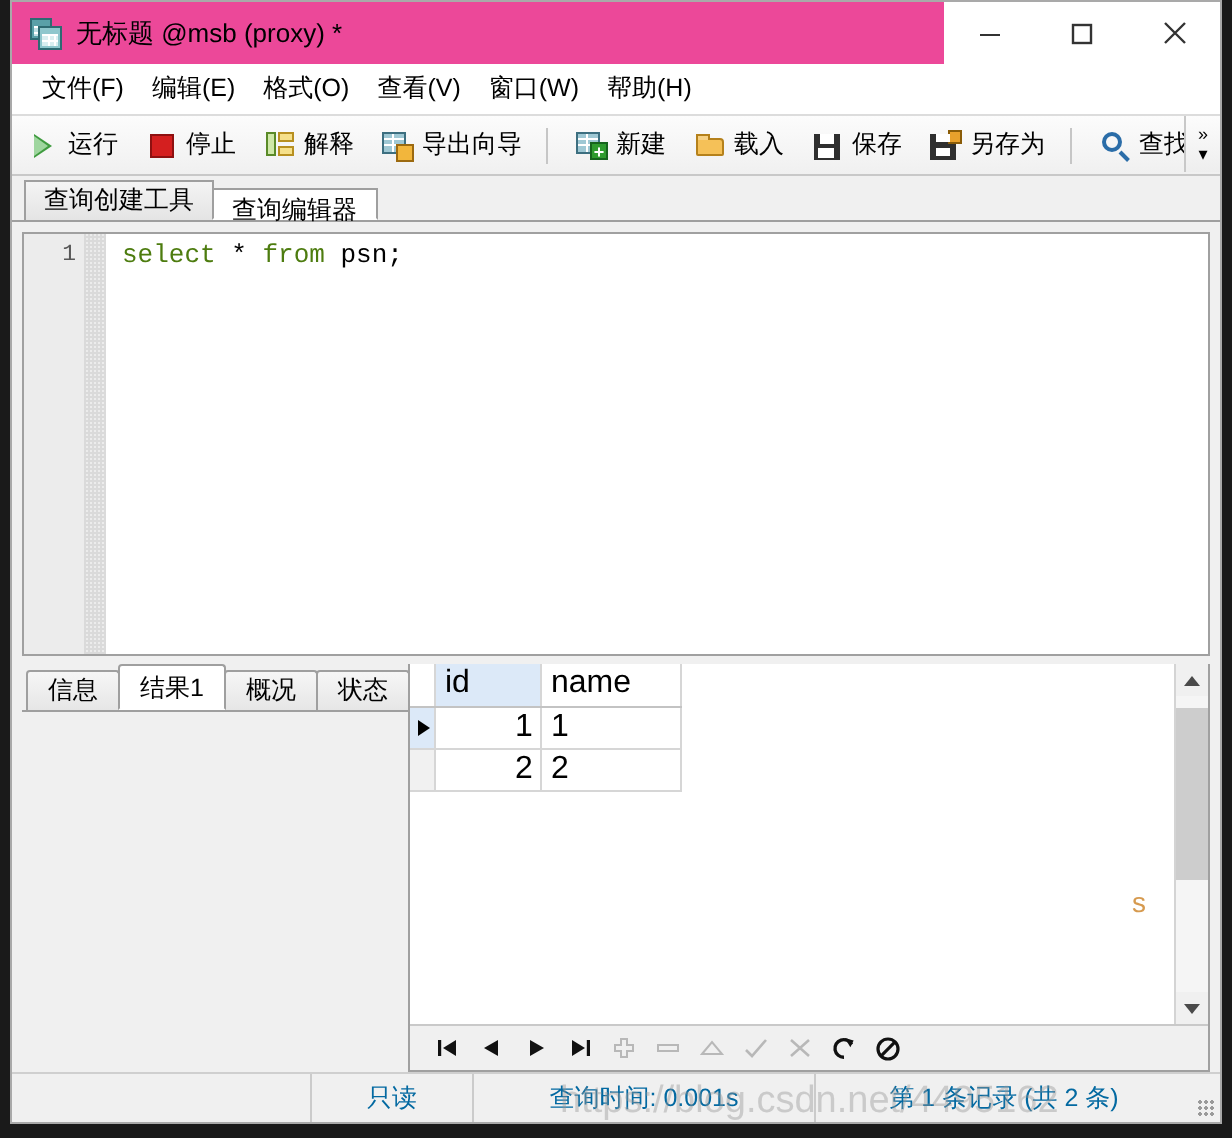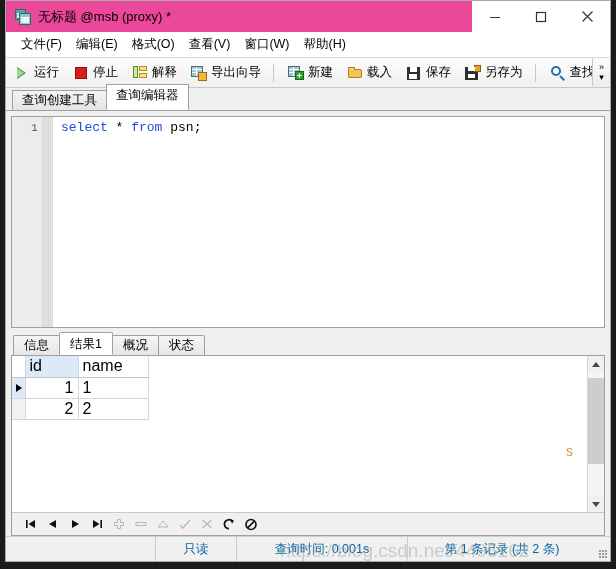--- a/index.html
+++ b/index.html
@@ -219,21 +219,21 @@
   }
   .etab{
     height:20px;line-height:19px;padding:0 9px;
     font-size:12.5px;color:#000;white-space:nowrap;
     border:1px solid #9f9f9f;border-bottom:none;
     background:linear-gradient(#f4f4f4,#e4e4e4);
     margin-right:-1px;
     box-sizing:border-box;
   }
   .etab.active{
-    background:#ffffff;height:26px;line-height:21px;
+    background:#ffffff;height:16px;line-height:21px;
     position:relative;z-index:2;
     border-bottom:1px solid #ffffff;
   }
 
   
   .editor-wrap{
     flex:0 0 auto;height:212px;
     background:#fff;border:1px solid #a0a0a0;
     margin:5px 5px 0 5px;
     display:flex;
@@ -259,28 +259,28 @@
       repeating-linear-gradient(0deg,#dadada 0 1px,transparent 1px 2px),
       repeating-linear-gradient(90deg,#dadada 0 1px,transparent 1px 2px);
     background-size:2px 2px;
   }
   .code{
     flex:1 1 auto;padding:2px 0 0 8px;
     font-family:"Liberation Mono","DejaVu Sans Mono",monospace;
     font-size:13px;line-height:17px;white-space:pre;
     color:#000;
   }
-  .kw{color:#1d4ed8;}
+  .kw{color:#4d7c0f;}
   .op{color:#000;}
 
   
   .result-panel{
     flex:1 1 auto;
     margin:4px 5px 0 5px;
-    display:flex;flex-direction:column;
+    display:flex;flex-direction:row;
     min-height:0;
   }
   .rtabs{
     height:24px;display:flex;align-items:flex-end;
     flex:0 0 auto;
     border-bottom:1px solid #9f9f9f;
     box-sizing:border-box;
     padding-left:2px;
   }
   .rtab{

